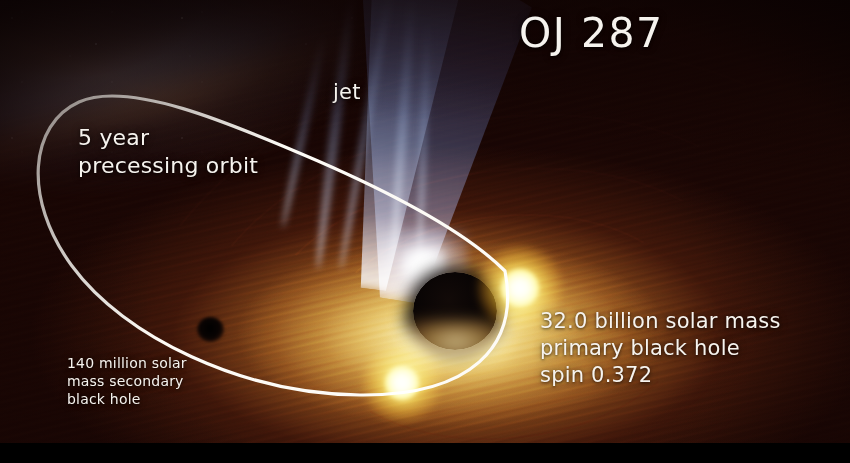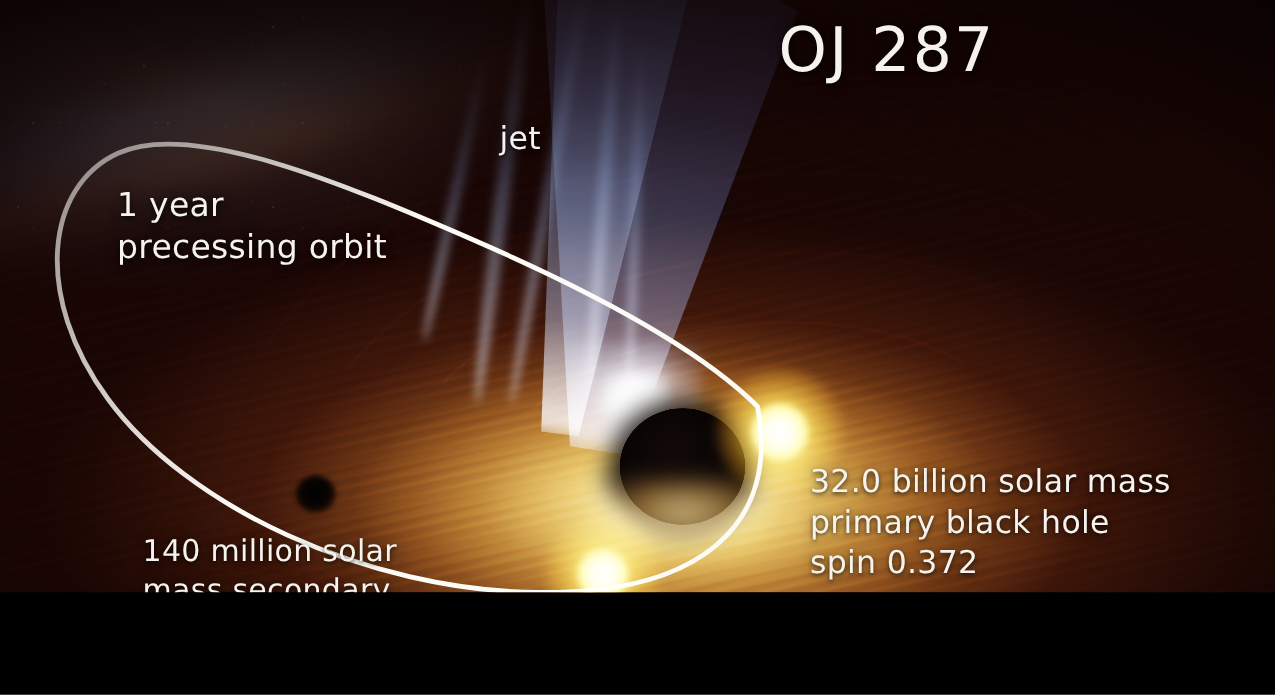--- a/index.html
+++ b/index.html
@@ -1,18 +1,18 @@
 <!DOCTYPE html>
 <html><head>
 <meta charset="utf-8">
 <style>
   html,body{margin:0;padding:0;background:#000;}
   #scene{
     position:relative;
-    width:850px;height:395px;
+    width:850px;height:443px;
     overflow:hidden;
     background:#1a0604;
     font-family:"DejaVu Sans","Liberation Sans",sans-serif;
     -webkit-font-smoothing:antialiased;
   }
 
   
   .layer{position:absolute;inset:0;}
 
   .disk-base{
@@ -236,21 +236,21 @@
     letter-spacing:.2px;
     line-height:1.28;
     text-shadow:0 1px 3px rgba(0,0,0,.62), 0 0 9px rgba(0,0,0,.45);
     white-space:pre-line;
     pointer-events:none;
   }
   #title{ left:519px; top:13px; font-size:41px; letter-spacing:1.5px; line-height:1; }
   #jet-label{ left:333px; top:79px; font-size:21px; }
   #orbit-label{ left:78px; top:124px; font-size:22px; }
   #primary-label{ left:540px; top:308px; font-size:21px; }
-  #secondary-label{ left:95px; top:355px; font-size:20px; }
+  #secondary-label{ left:67px; top:355px; font-size:14px; }
 </style>
 </head>
 <body>
 
 <div id="scene">
 
   <div class="layer disk-base"></div>
   <div class="layer disk-glow"></div>
   <div class="layer disk-bright-core"></div>
   <div class="layer disk-filaments"></div>
@@ -298,21 +298,21 @@
   <div class="flare flare-core" style="left:385px;top:366px;width:34px;height:34px;"></div>
 
   <div class="bh-secondary"></div>
 
   <div class="layer vignette"></div>
 
   <div class="label" id="title">OJ 287</div>
 
   <div class="label" id="jet-label">jet</div>
 
-  <div class="label" id="orbit-label">1 year
+  <div class="label" id="orbit-label">5 year
 precessing orbit</div>
 
   <div class="label" id="primary-label">32.0 billion solar mass
 primary black hole
 spin 0.372</div>
 
   <div class="label" id="secondary-label">140 million solar
 mass secondary
 black hole</div>
 

